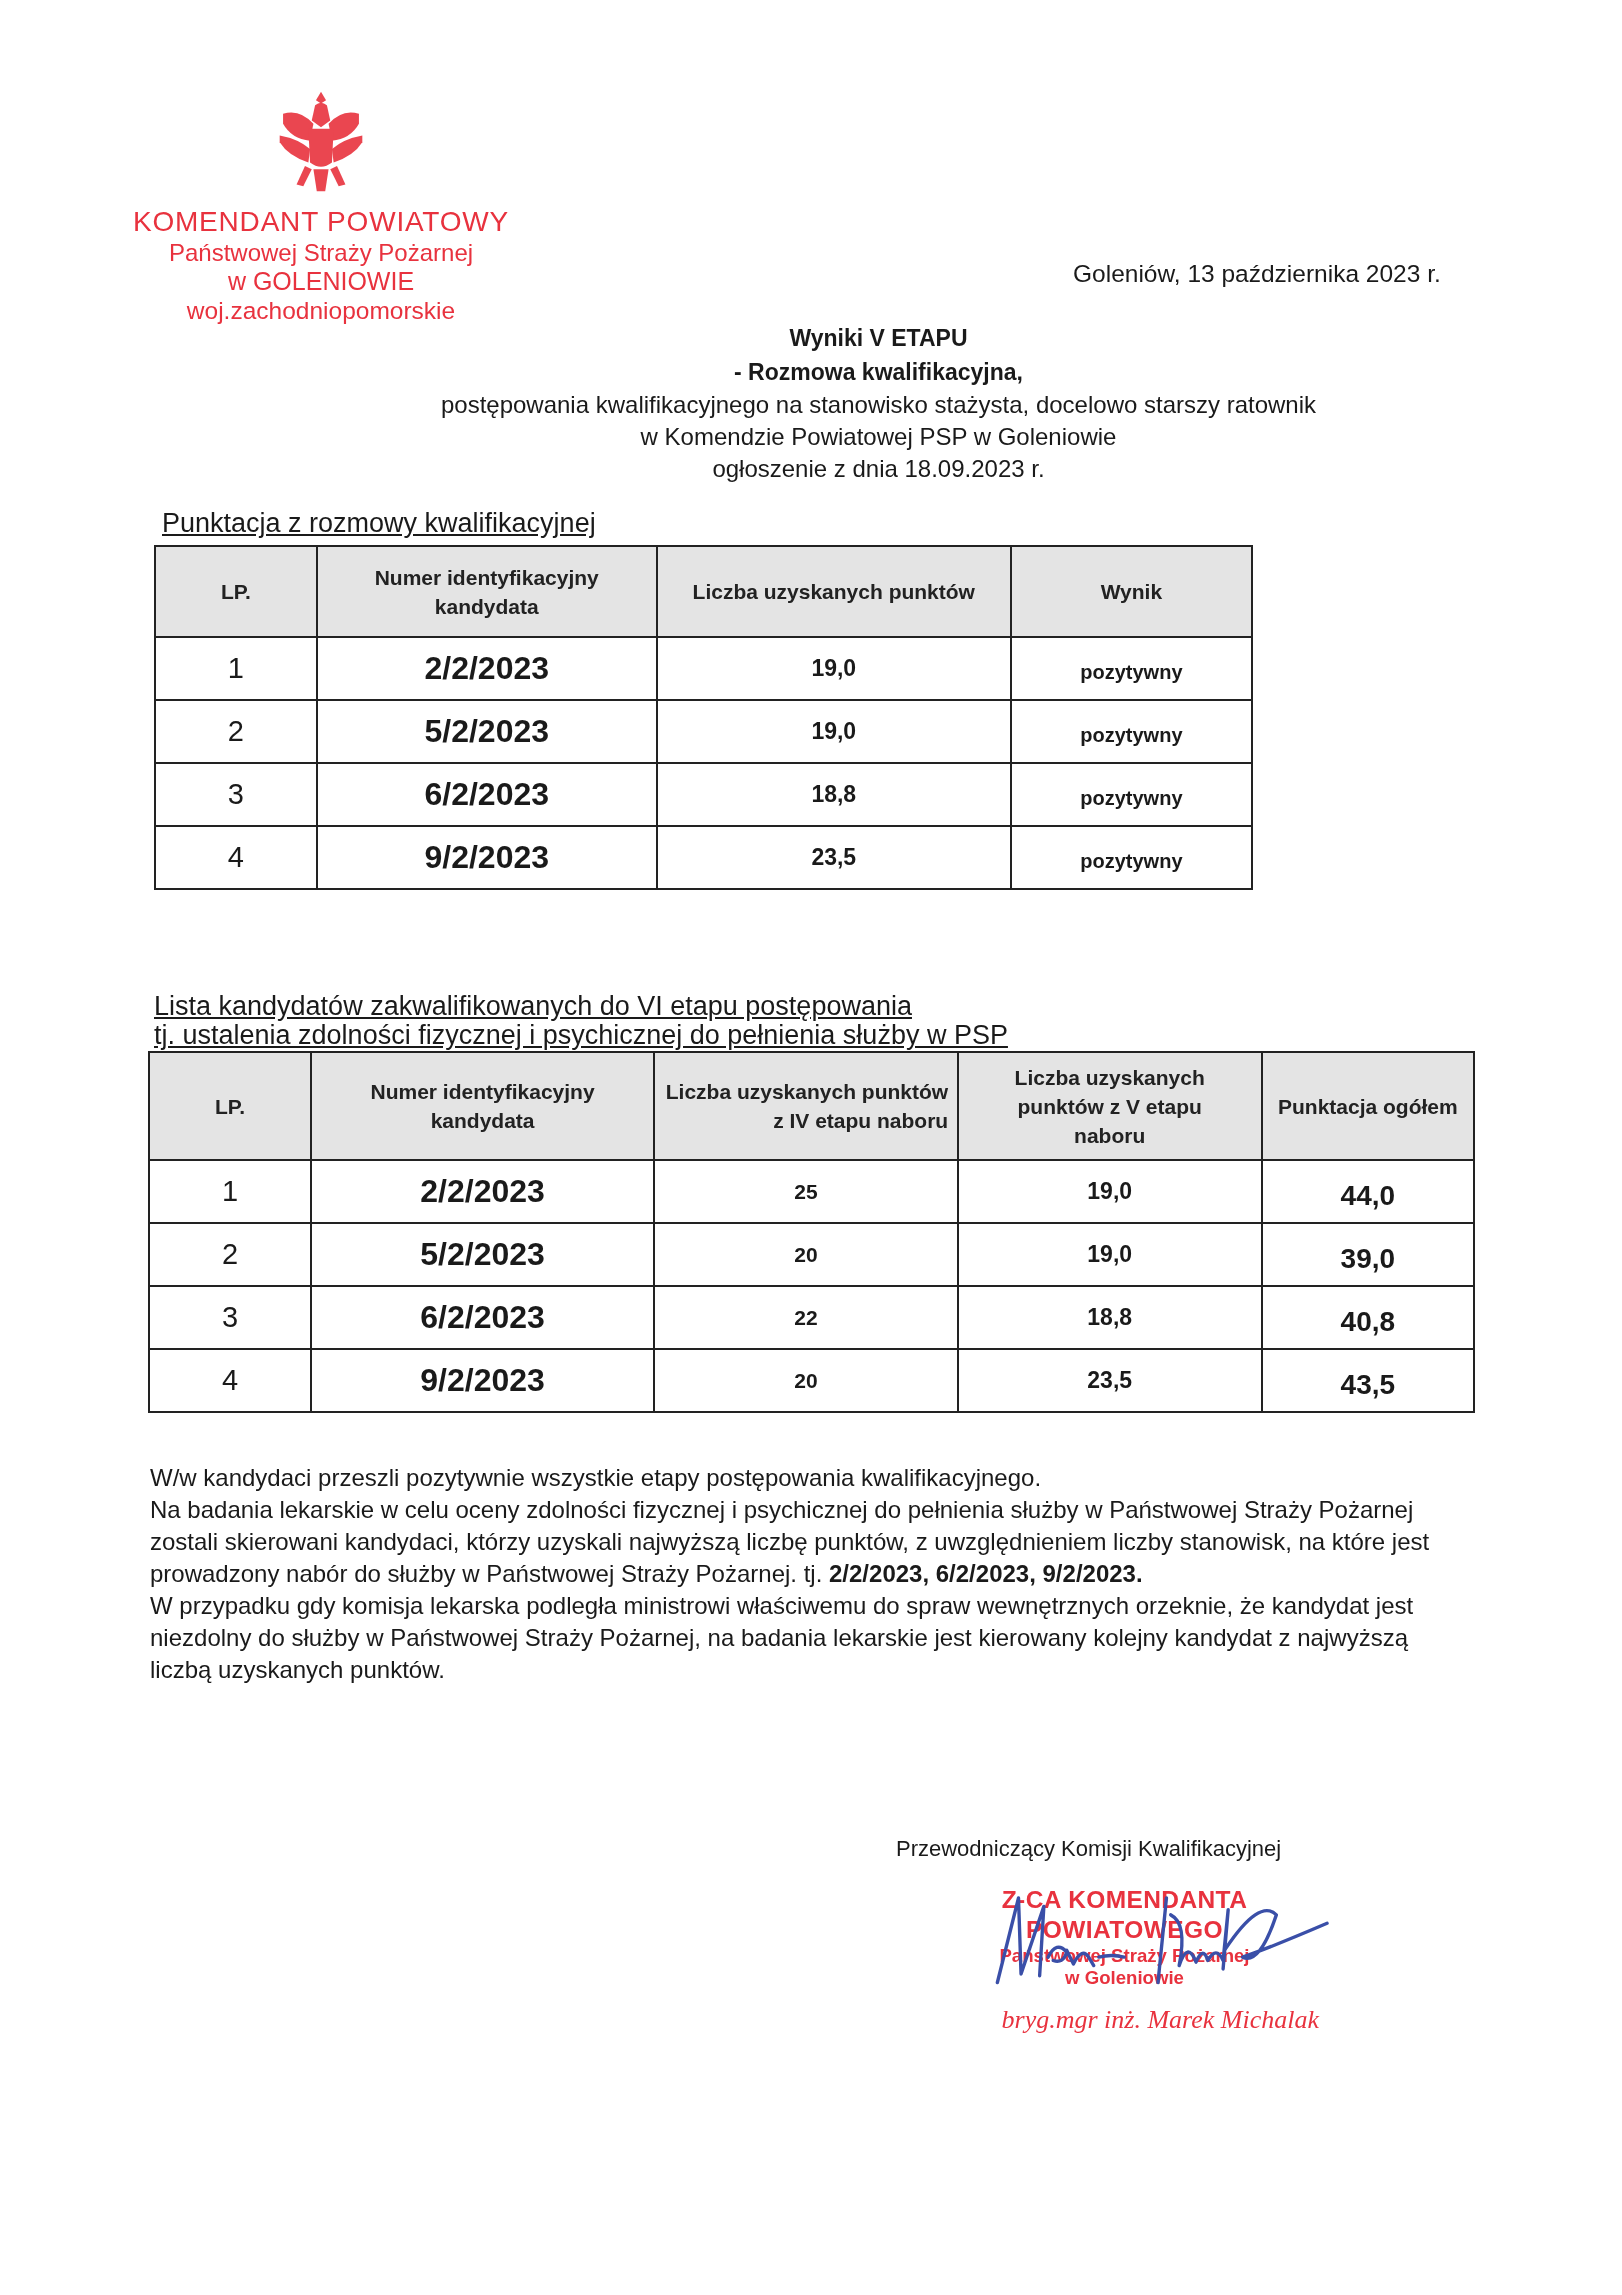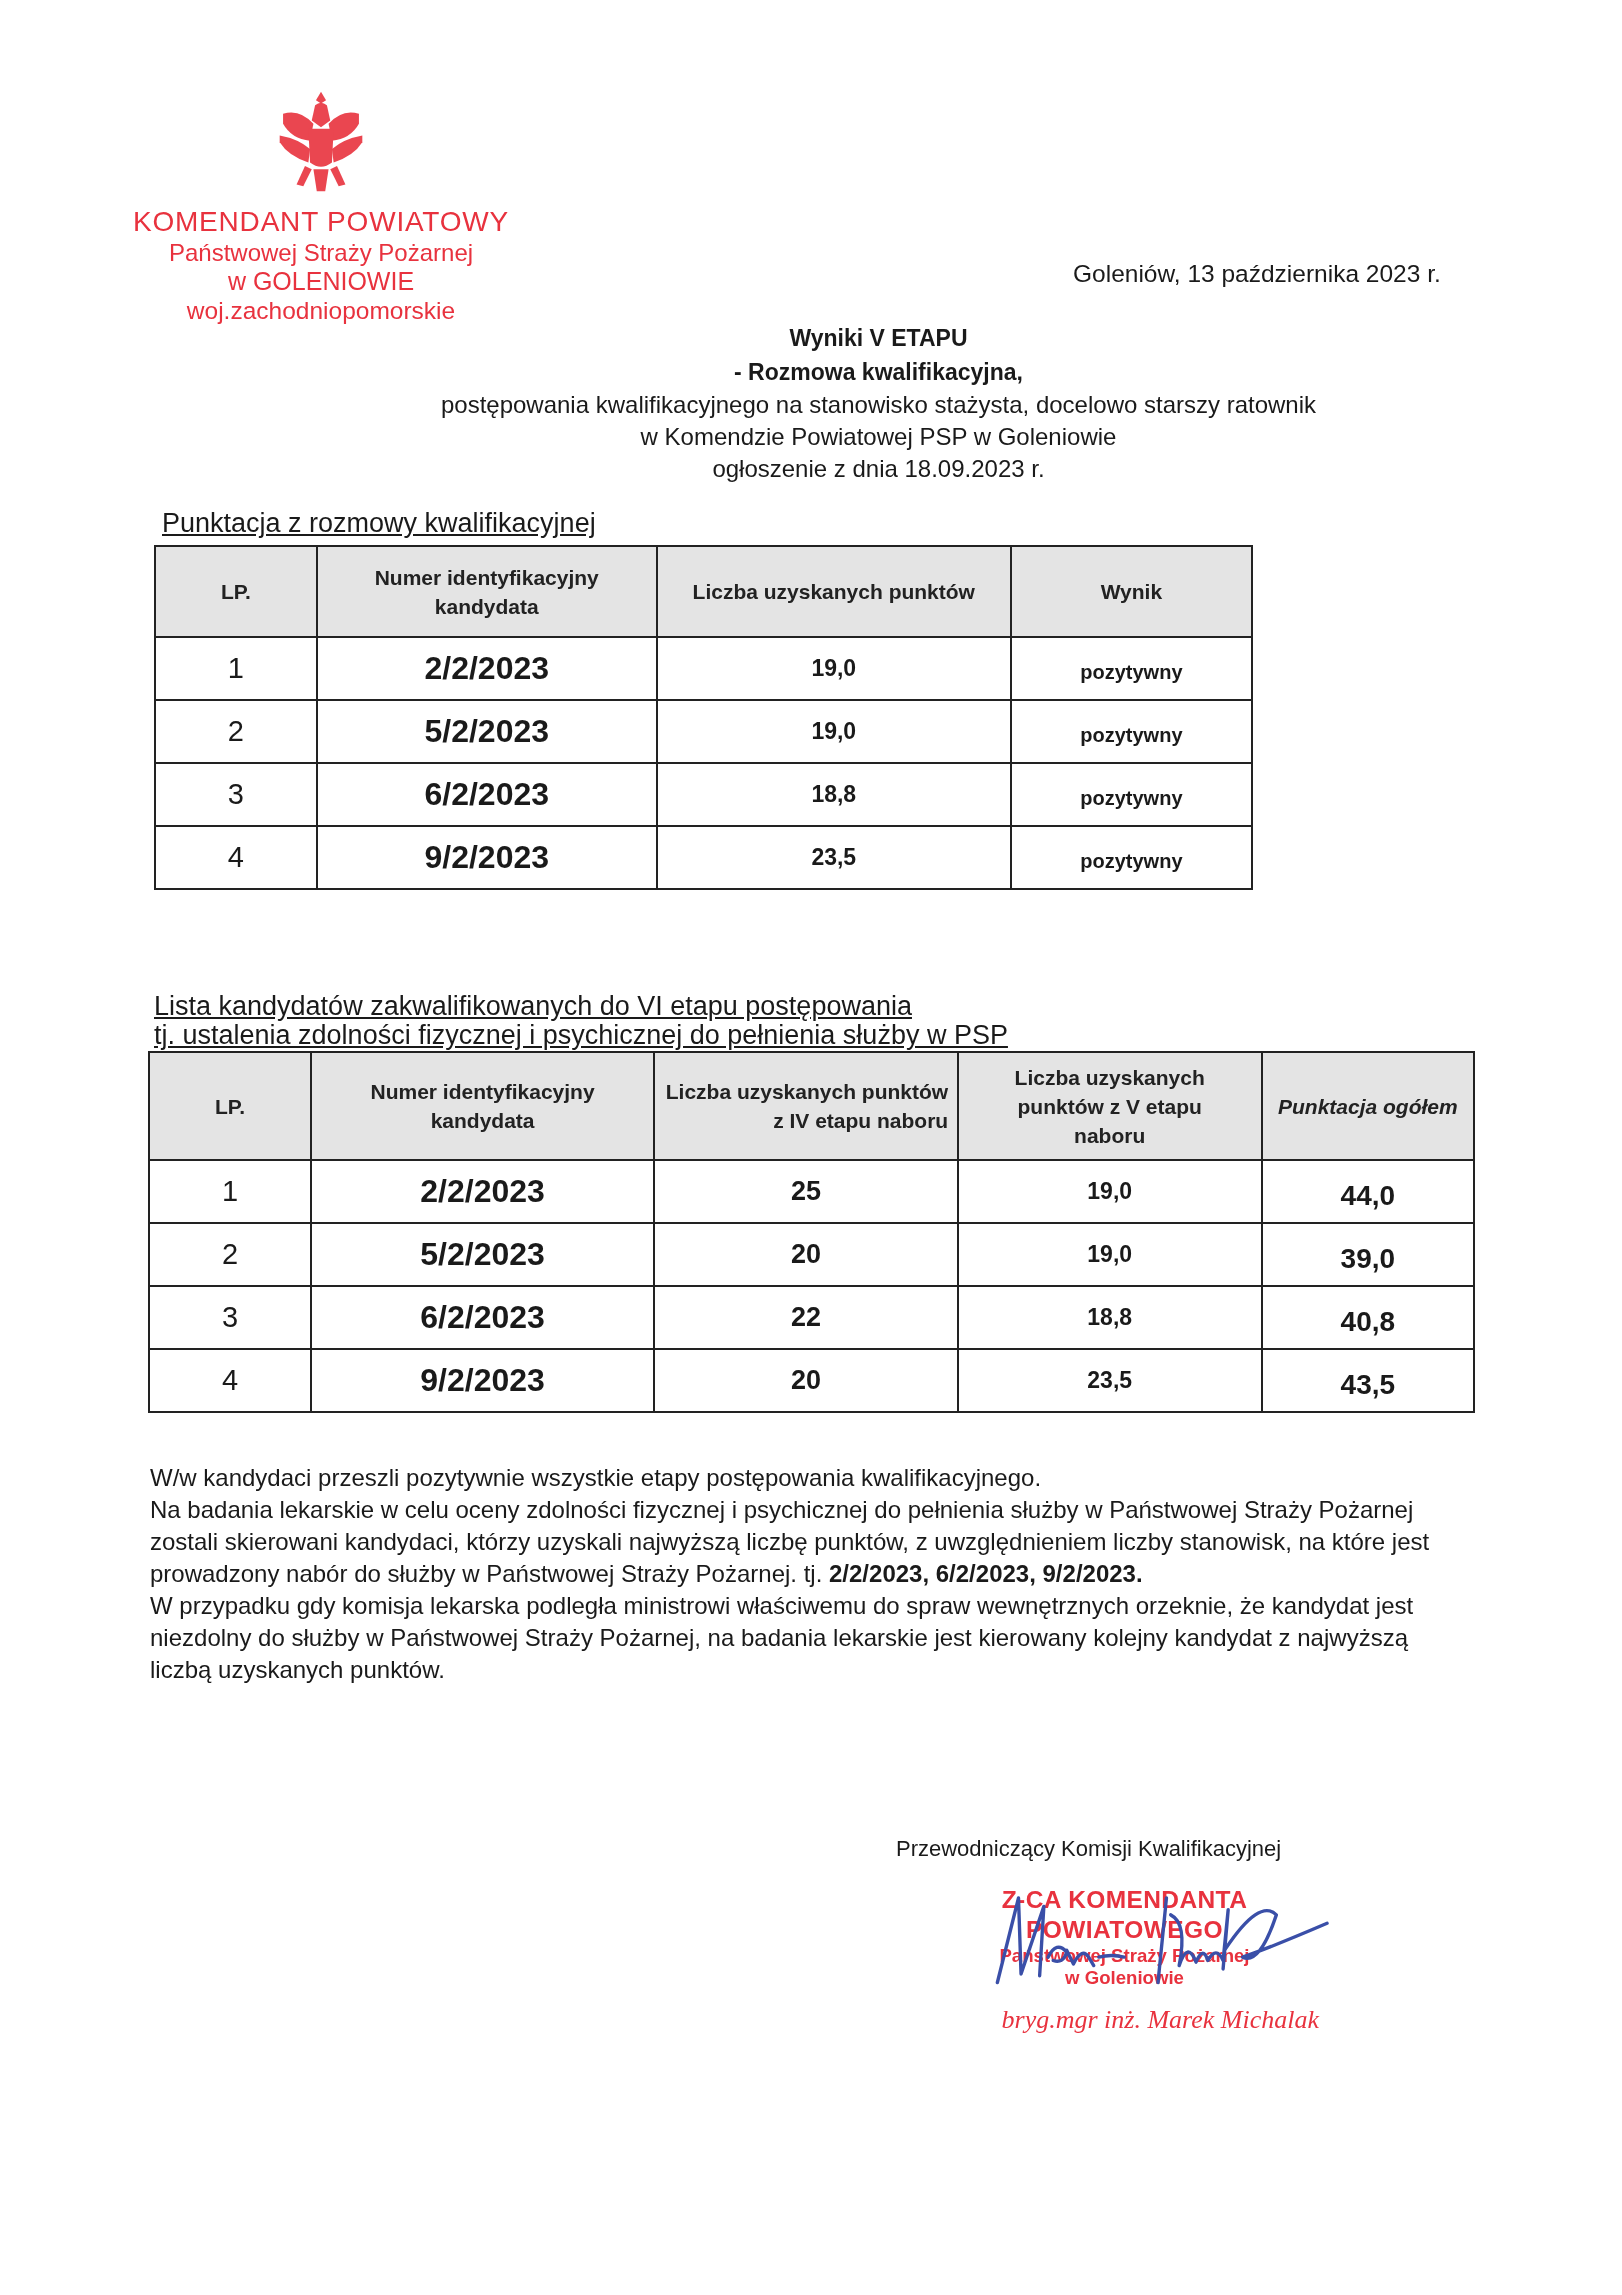--- a/index.html
+++ b/index.html
@@ -26,21 +26,21 @@
 
   .caption { font-size: 27px; line-height: 29px; text-decoration: underline; }
 
   table.doc { border-collapse: collapse; position: absolute; }
   table.doc th, table.doc td { border: 2.1px solid #222; text-align: center; vertical-align: middle; padding: 4px; }
   table.doc th { background: #e4e4e4; font-weight: bold; font-size: 21px; line-height: 29px; color: #222; }
   table.doc td.lp { font-size: 29px; }
   table.doc td.id { font-size: 32px; font-weight: bold; }
   table.doc td.pts { font-size: 23px; font-weight: bold; }
   table.doc td.res { font-size: 20px; font-weight: bold; padding-top: 12px; }
-  table.doc td.big { font-size: 27px; font-weight: bold; }
+  table.doc td.big { font-size: 21px; font-weight: bold; }
   table.doc td.tot { font-size: 28px; font-weight: bold; padding-top: 12px; }
 
   .t1tab { left: 154px; top: 545px; width: 1099px; }
   .t2tab { left: 148px; top: 1051px; width: 1327px; }
 
   .body-text { left: 150px; top: 1462px; width: 1285px; font-size: 24px; line-height: 32px; }
   .body-text p { margin: 0; }
   .body-text b { font-weight: bold; }
 
   .sign-title { left: 896px; top: 1836px; font-size: 22px; }
@@ -127,21 +127,21 @@
 <div class="abs caption" style="left:154px; top:992px;">Lista kandydatów zakwalifikowanych do VI etapu postępowania</div>
 <div class="abs caption" style="left:154px; top:1021px;">tj. ustalenia zdolności fizycznej i psychicznej do pełnienia służby w PSP</div>
 
 <table class="doc t2tab">
   <thead>
     <tr style="height:108px;">
       <th style="width:173px;">LP.</th>
       <th style="width:334px; padding:0 17px;">Numer identyfikacyjny kandydata</th>
       <th style="width:313px; padding:0 8.5px;text-align:right;">Liczba uzyskanych punktów z IV etapu naboru</th>
       <th style="width:275px; padding:0 25px;">Liczba uzyskanych punktów z V etapu naboru</th>
-      <th style="width:220px;font-style:italic;">Punktacja ogółem</th>
+      <th style="width:220px;">Punktacja ogółem</th>
     </tr>
   </thead>
   <tbody>
     <tr style="height:63px;">
       <td class="lp">1</td>
       <td class="id">2/2/2023</td>
       <td class="big">25</td>
       <td class="pts">19,0</td>
       <td class="tot">44,0</td>
     </tr>

